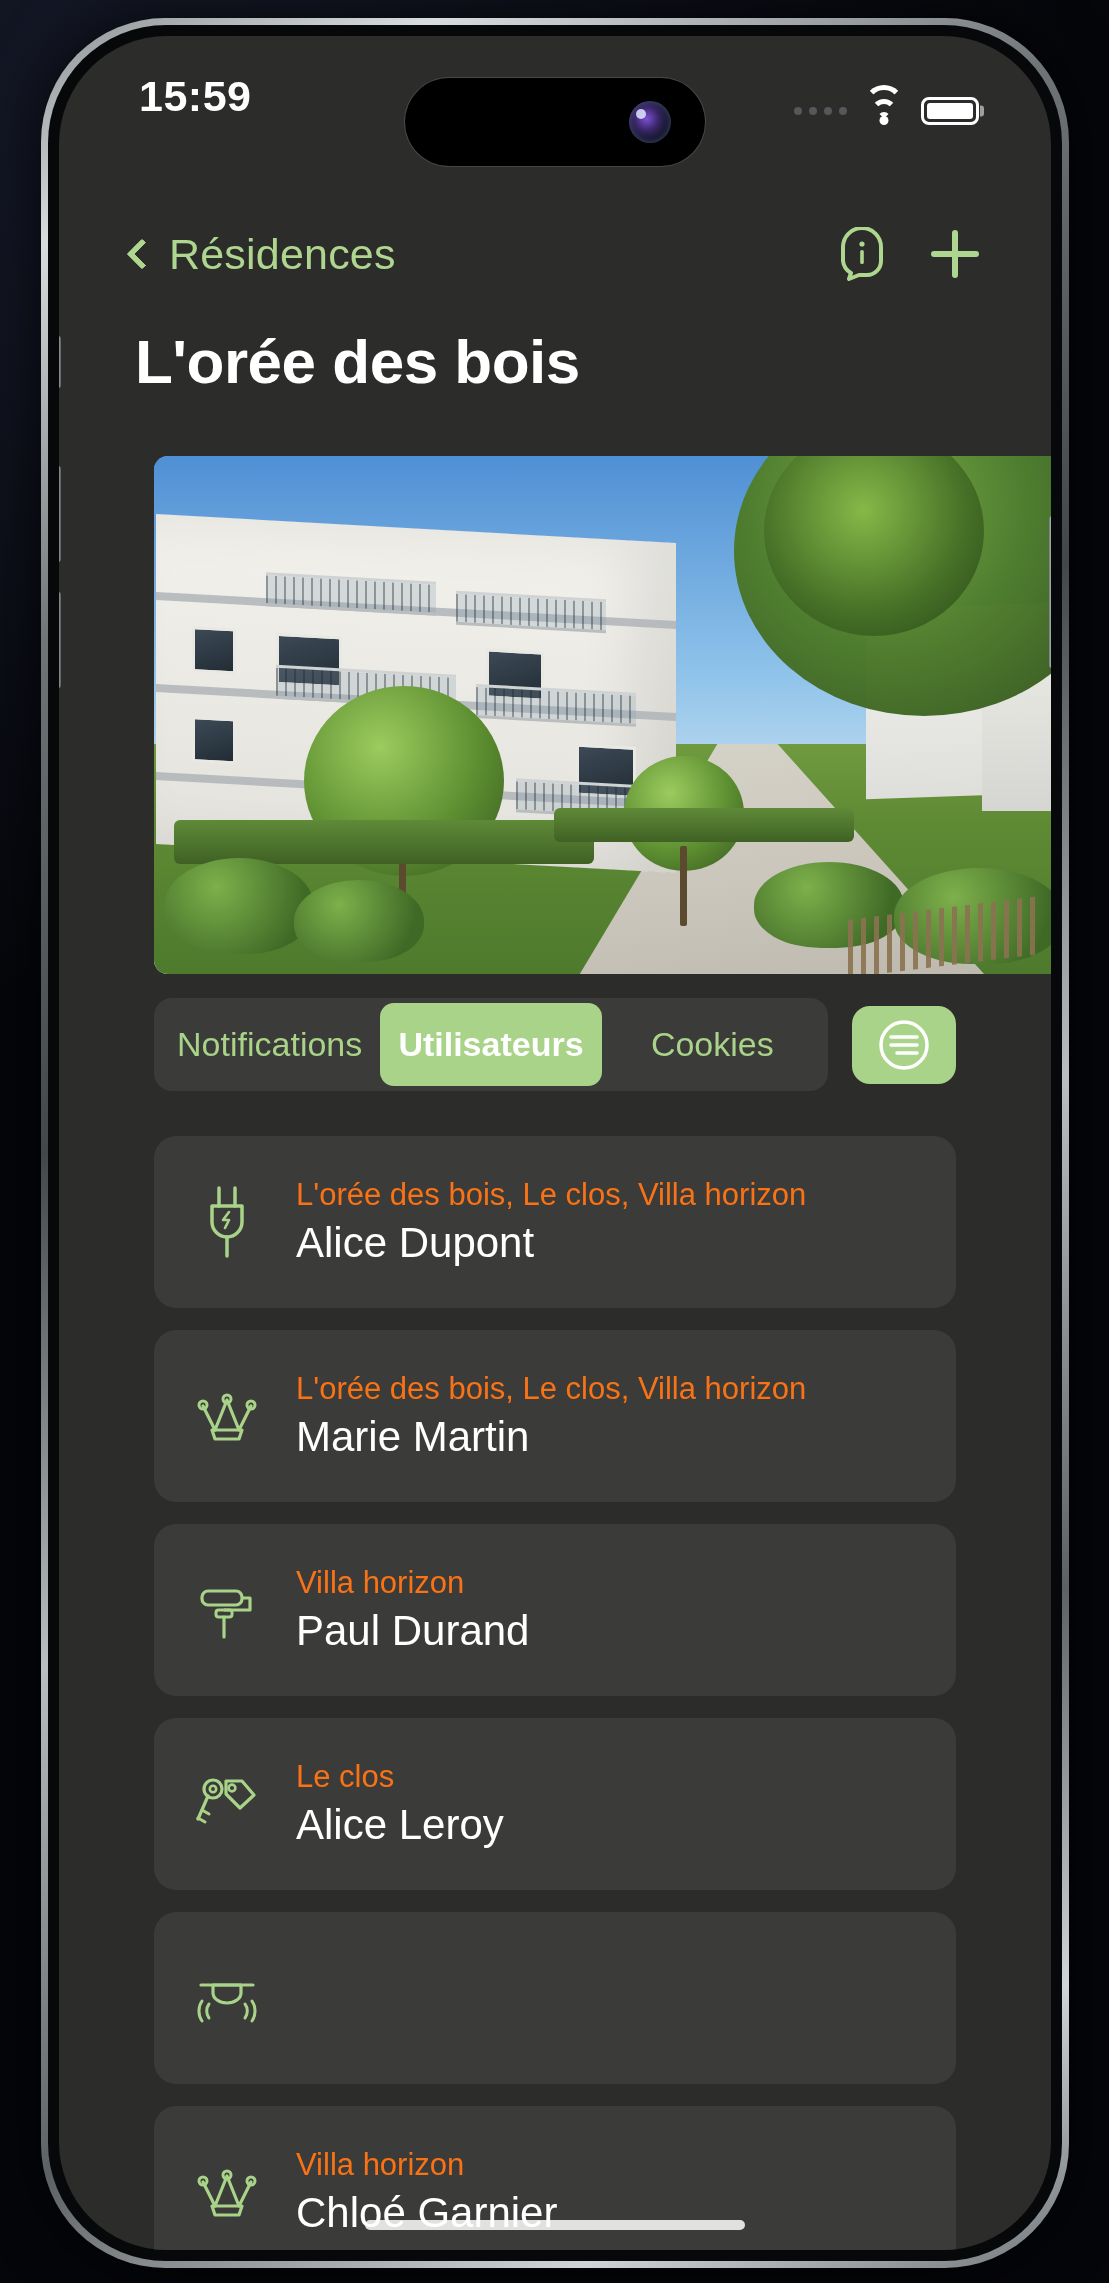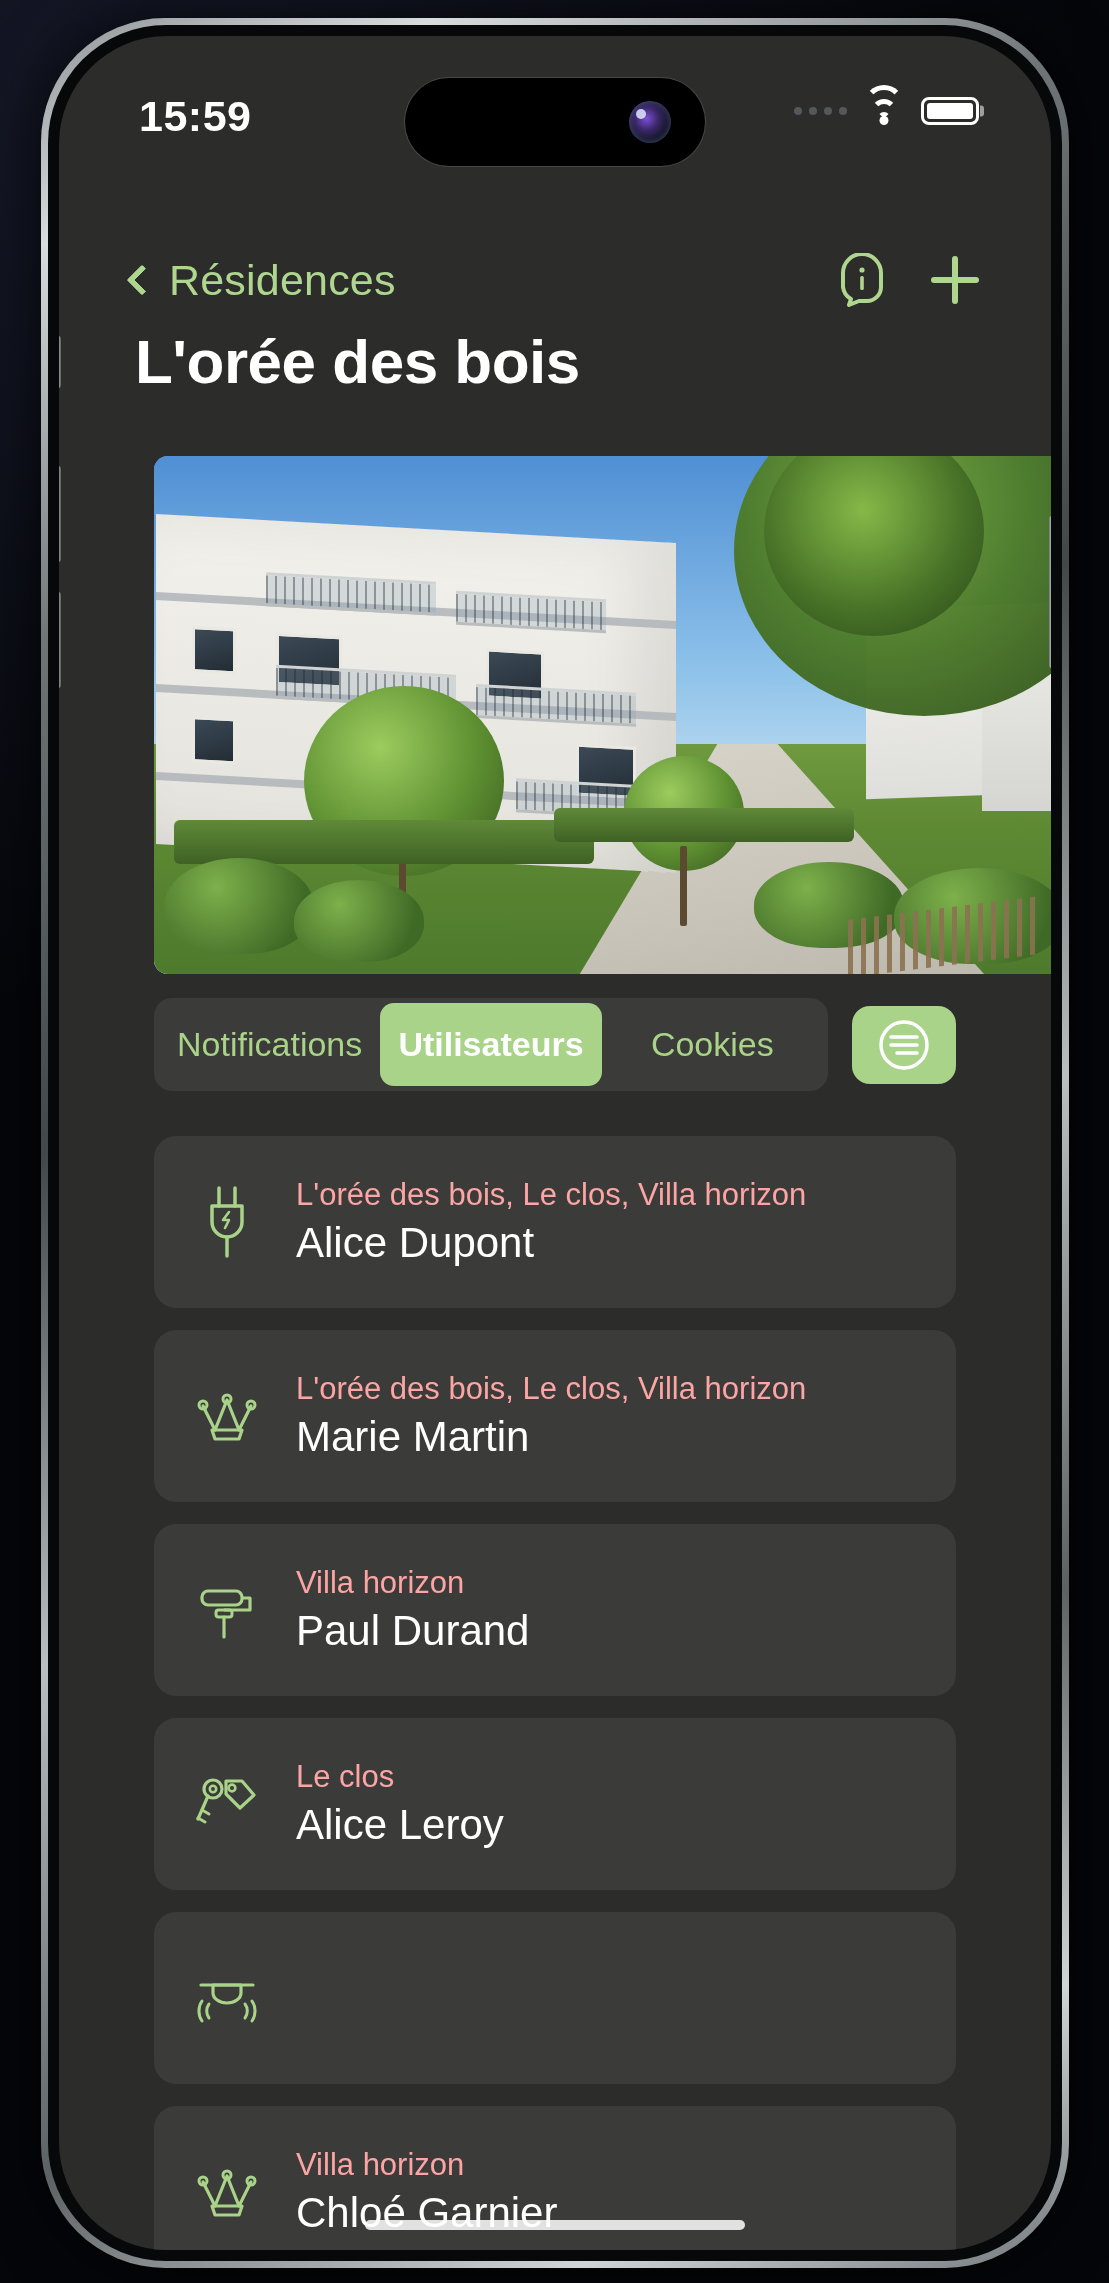--- a/index.html
+++ b/index.html
@@ -62,21 +62,21 @@
   .btn-volup   { left: -5px; top: 430px; width: 7px; height: 96px; }
   .btn-voldn   { left: -5px; top: 556px; width: 7px; height: 96px; }
   .btn-power   { right: -5px; top: 480px; width: 7px; height: 152px; }
 
   
   .statusbar {
     position: absolute; top: 0; left: 0; right: 0; height: 140px;
     display: flex; align-items: center; z-index: 12;
   }
   .clock {
-    position: absolute; left: 80px; top: 56px;
+    position: absolute; left: 80px; top: 36px;
     font-size: 43px; font-weight: 600; color: #fff;
     letter-spacing: .5px;
   }
   .status-right {
     position: absolute; right: 72px; top: 60px;
     display: flex; align-items: center; gap: 17px;
   }
   .dots { display: flex; gap: 7px; align-items: center; }
   .dots i { width: 8px; height: 8px; border-radius: 50%; background: #55585a; display:block; }
   .wifi { position: relative; width: 40px; height: 29px; }
@@ -117,21 +117,21 @@
     background: radial-gradient(circle at 42% 42%, #7b4fd4 0%, #3a2768 34%, #15172b 62%, #0a0b14 100%);
     box-shadow: inset 0 0 6px rgba(120,140,200,.5);
   }
   .island .cam::after {
     content:""; position:absolute; left:7px; top:8px; width:10px; height:10px;
     border-radius:50%; background: rgba(225,230,255,.85);
   }
 
   
   .navbar {
-    position: absolute; top: 199px; left: 0; right: 0; height: 90px;
+    position: absolute; top: 173px; left: 0; right: 0; height: 90px;
     display: flex; align-items: center; padding: 0 72px;
   }
   .back {
     display: flex; align-items: center; gap: 16px;
     color: #aed68f; cursor: pointer;
   }
   .chev {
     width: 22px; height: 22px;
     border-left: 6px solid #aed68f; border-bottom: 6px solid #aed68f;
     transform: rotate(45deg); border-radius: 2px;
@@ -270,21 +270,21 @@
     display: flex; flex-direction: column; gap: 22px;
   }
   .row {
     background: #3b3b39; border-radius: 22px;
     height: 172px; display: flex; align-items: center;
     padding: 0 40px; gap: 36px; cursor: pointer; flex: none;
   }
   .row-icon { width: 66px; height: 78px; flex: none; display:flex; align-items:center; justify-content:center; }
   .row-text { display: flex; flex-direction: column; gap: 6px; min-width: 0; }
   .row-sub {
-    font-size: 31px; color: #fca5a5; white-space: nowrap; overflow: hidden;
+    font-size: 31px; color: #f97316; white-space: nowrap; overflow: hidden;
   }
   .row-name { font-size: 42px; color: #fff; white-space: nowrap; }
 
   
   .home-ind {
     position: absolute; bottom: 20px; left: 50%; transform: translateX(-50%);
     width: 380px; height: 10px; border-radius: 6px; background: rgba(255,255,255,.85);
     z-index: 20;
   }
 </style>

